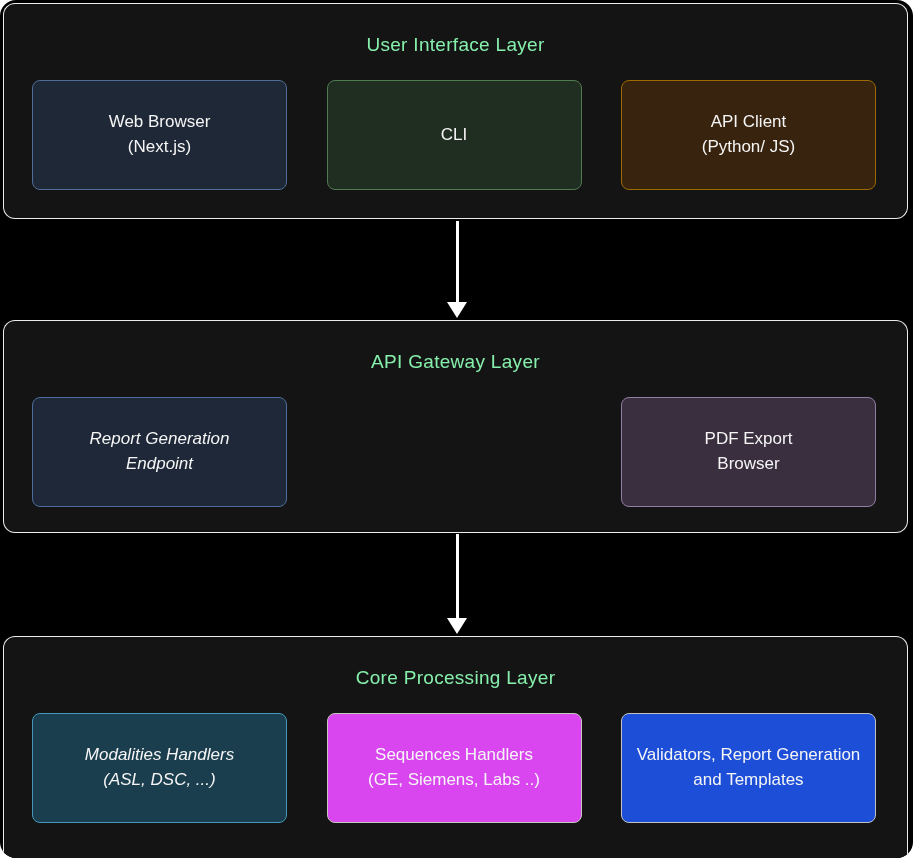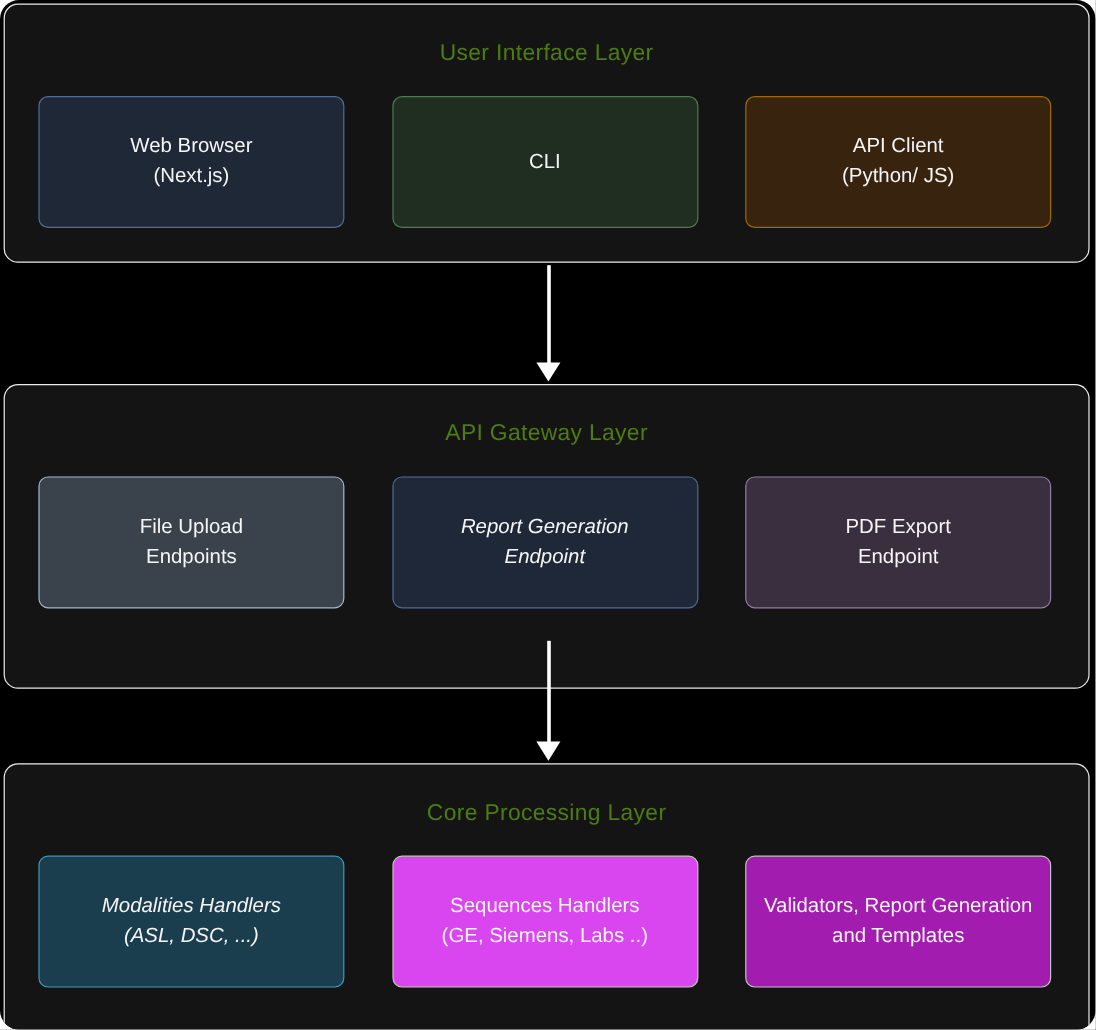--- a/index.html
+++ b/index.html
@@ -19,26 +19,26 @@
   .layer {
     position: absolute;
     left: 3px;
     width: 905px;
     background: #141414;
     border: 1.5px solid rgba(255,255,255,0.92);
     border-radius: 12px;
     box-sizing: border-box;
   }
   .layer-1 { top: 3px;   height: 216px; }
-  .layer-2 { top: 320px; height: 254px; }
+  .layer-2 { top: 320px; height: 213px; }
   .layer-3 { top: 636px; height: 263px; }
   .layer-title {
     margin-top: 30px;
     text-align: center;
-    color: #4d7c0f;
+    color: #86efac;
     font-size: 19px;
     letter-spacing: 0.3px;
     white-space: pre;
   }
   .box-row {
     position: absolute;
     top: 76px;
     left: 0;
     right: 0;
     display: flex;
@@ -103,39 +103,37 @@
   </div>
 
   <div class="arrow arrow-1">
     <div class="shaft"></div>
     <div class="head"></div>
   </div>
 
   <div class="layer layer-2">
     <div class="layer-title">API Gateway Layer</div>
     <div class="box-row">
-      <div class="node" style="background-color: rgb(58, 66, 76); border-color: rgb(163, 186, 201);">File Upload
-Endpoints</div>
       <div class="node" style="background-color: rgb(30, 40, 56); border-color: rgb(78, 109, 158); font-style: italic;">Report Generation
 Endpoint</div>
       <div class="node" style="background-color: rgb(58, 47, 63); border-color: rgb(146, 125, 163);">PDF Export
-Endpoint</div>
+Browser</div>
     </div>
   </div>
 
   <div class="arrow arrow-2">
     <div class="shaft"></div>
     <div class="head"></div>
   </div>
 
   <div class="layer layer-3">
     <div class="layer-title">Core Processing Layer</div>
     <div class="box-row">
       <div class="node" style="background-color: rgb(27, 62, 78); border-color: rgb(69, 150, 187); font-style: italic;">Modalities Handlers
 (ASL, DSC, ...)</div>
       <div class="node" style="background-color: #d946ef; border-color: rgb(195, 201, 185);">Sequences Handlers
 (GE, Siemens, Labs ..)</div>
-      <div class="node" style="background-color: #a21caf; border-color: rgb(194, 194, 194);">Validators, Report Generation
+      <div class="node" style="background-color: #1d4ed8; border-color: rgb(194, 194, 194);">Validators, Report Generation
 and Templates</div>
     </div>
   </div>
 
 </div>
 
 </body></html>

